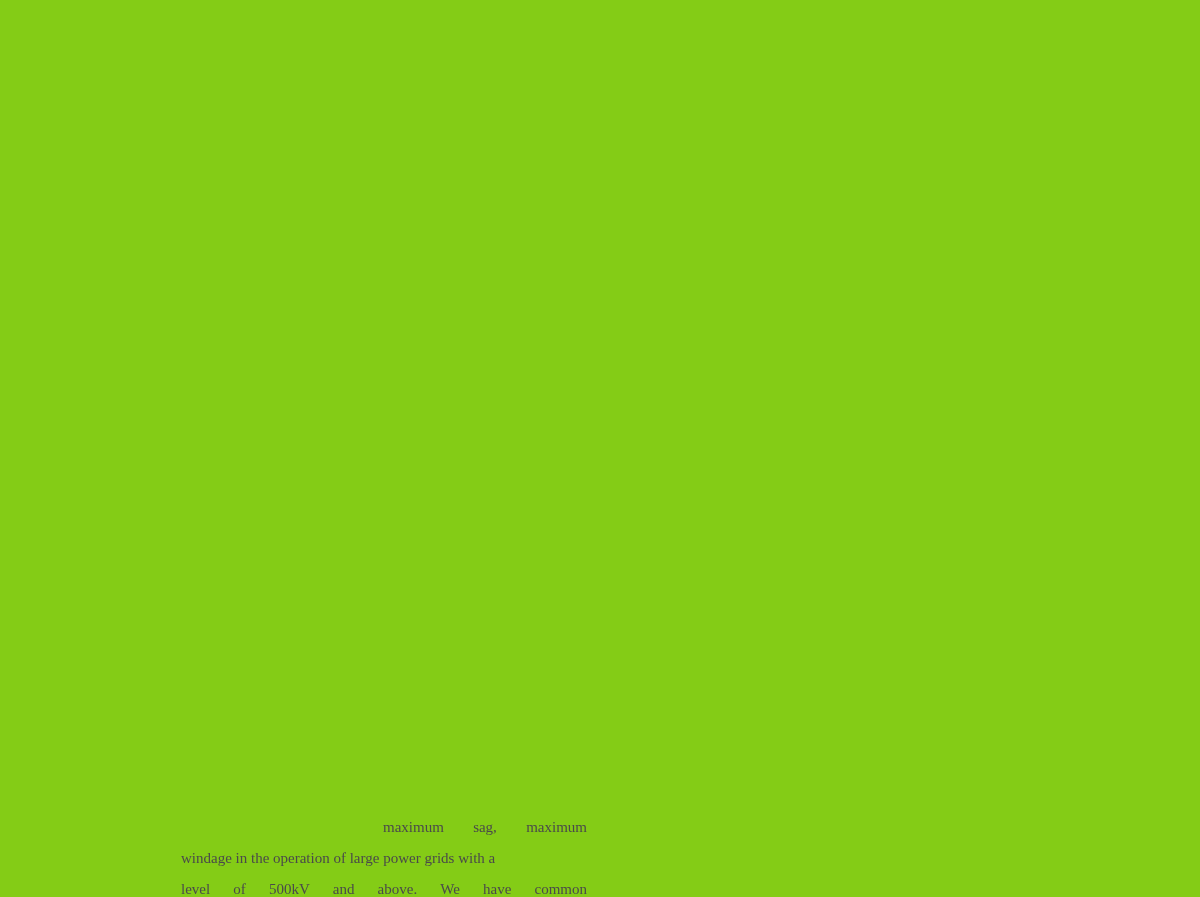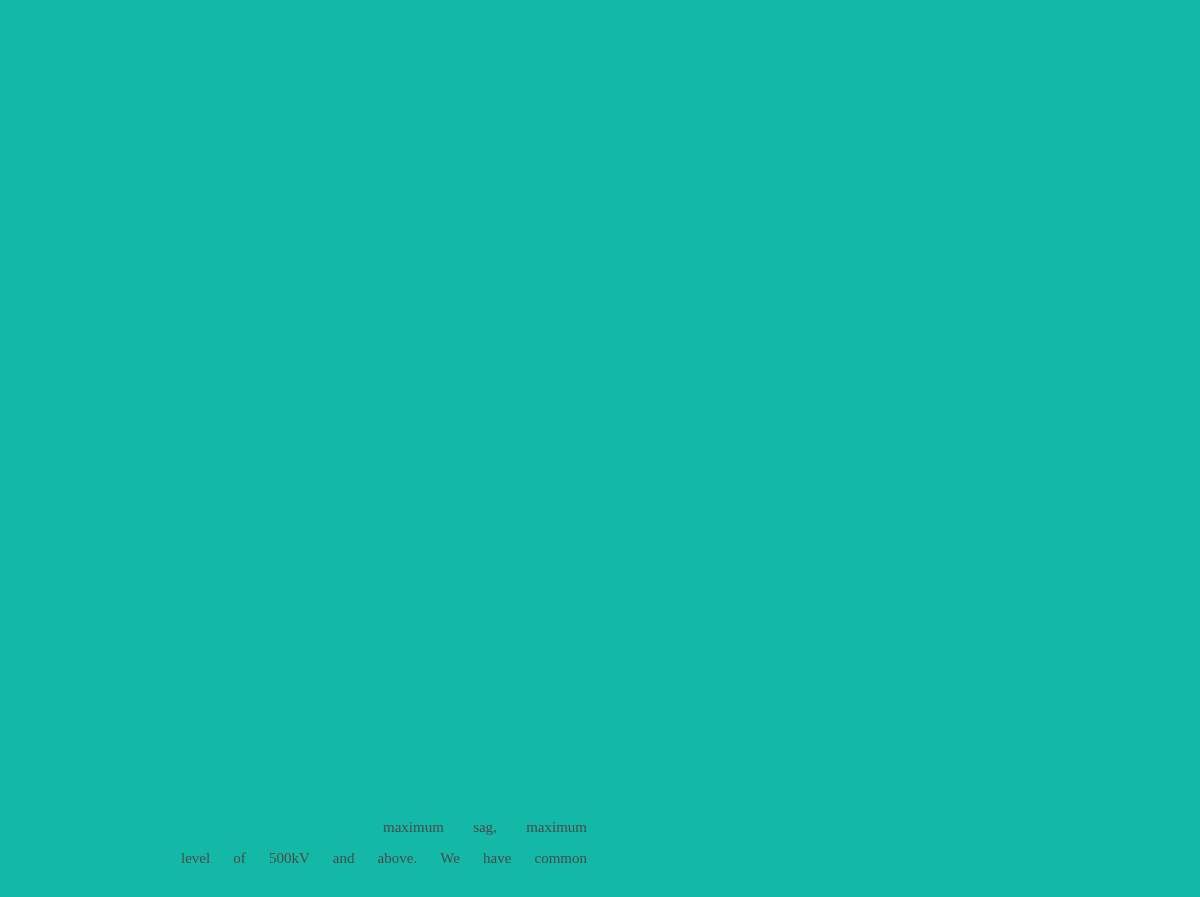--- a/index.html
+++ b/index.html
@@ -4,21 +4,21 @@
 <style>
   html, body {
     margin: 0;
     padding: 0;
     background: #000000;
   }
   .page {
     position: relative;
     width: 1200px;
     height: 897px;
-    background: #14b8a6;
+    background: #84cc16;
     overflow: hidden;
     font-family: "Liberation Serif", serif;
   }
   
   .text-column {
     position: absolute;
     left: 181px;
     top: 812px;
     width: 406px;
     color: #4a4a4a;
@@ -46,20 +46,21 @@
 
 <div class="page">
 
   <div class="text-column">
     <p>
       <span class="spread" style="padding-left:202px;">
         <span>maximum</span>
         <span>sag,</span>
         <span>maximum</span>
       </span>
+      <span class="line">windage in the operation of large power grids with a</span>
       <span class="spread">
         <span>level</span>
         <span>of</span>
         <span>500kV</span>
         <span>and</span>
         <span>above.</span>
         <span>We</span>
         <span>have</span>
         <span>common</span>
       </span>

